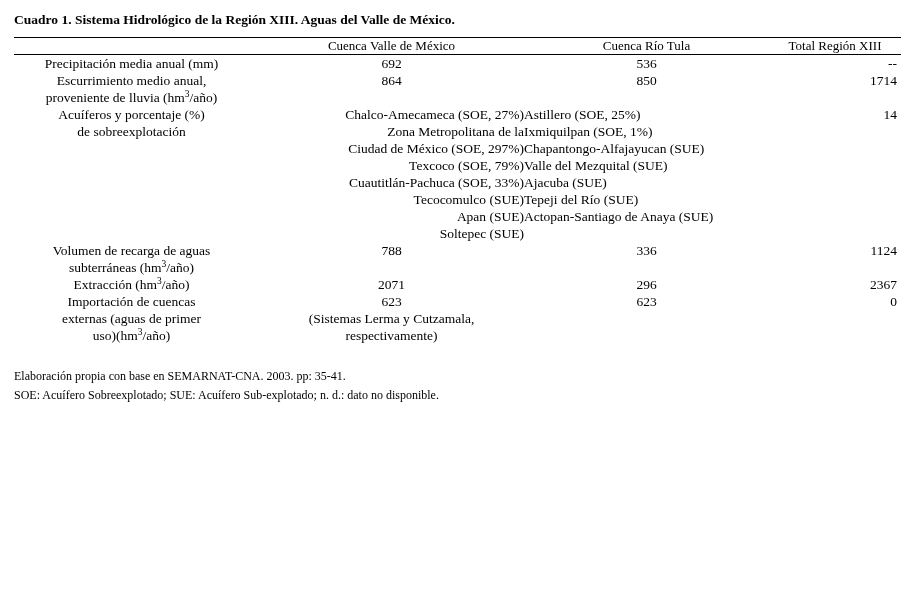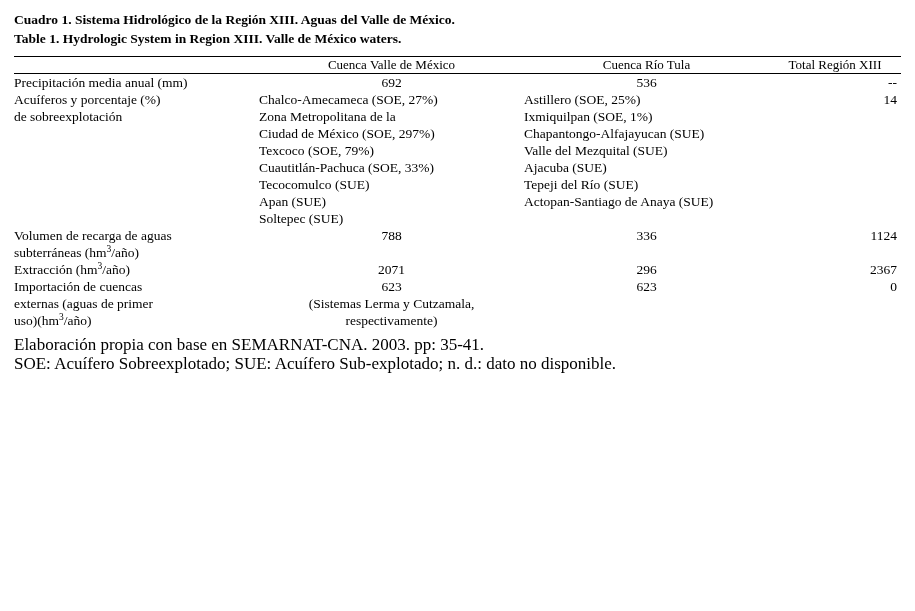--- a/index.html
+++ b/index.html
@@ -60,60 +60,59 @@
   .col-label { width: 245px; }
   .col-a { width: 265px; }
   .col-b { width: 245px; }
   .col-c { width: 132px; }
 
   .datarow td {
     padding: 9px 0 6px 0;
     line-height: 17px;
   }
   .datarow td.lbl {
-    text-align: left;
+    text-align: center;
     padding-right: 10px;
   }
   .datarow td.c-a,
   .datarow td.c-b {
     text-align: center;
     margin-top: 39px;
   }
   .datarow td.c-c {
     text-align: right;
     padding-right: 4px;
   }
   .datarow td.listcell {
     text-align: left;
   }
-  .datarow td.c-a.listcell { padding-left: 0; }
+  .datarow td.c-a.listcell { padding-left: 0; text-align: right; }
   .datarow td.c-b.listcell { padding-left: 0; }
 
   .sub { font-size: 9.5px; vertical-align: super; line-height: 0; }
 
   .notes {
-    margin-top: 6px;
-    font-size: 17px;
+    margin-top: 23px;
+    font-size: 12px;
     line-height: 19px;
   }
   .notes div { white-space: pre-wrap; }
   .subcell-note {
     display: block;
     text-align: center;
     line-height: 17px;
   }
 </style>
 </head>
 <body>
 
 <div class="page">
 
   <div class="caption">
     <span>Cuadro 1. Sistema Hidrológico de la Región XIII. Aguas del Valle de México.</span>
-    <span class="line2">Table 1. Hydrologic System in Region XIII. Valle de México waters.</span>
   </div>
 
   <table class="maintable">
     <colgroup>
       <col class="col-label">
       <col class="col-a">
       <col class="col-b">
       <col class="col-c">
     </colgroup>
     <tbody>
@@ -126,20 +125,29 @@
 
       <tr class="datarow">
         <td class="lbl">
           <div>Precipitación media anual (mm)</div>
         </td>
         <td class="c-a">692</td>
         <td class="c-b">536</td>
         <td class="c-c">--</td>
       </tr>
 
+      <tr class="datarow">
+        <td class="lbl">
+          <div>Escurrimiento medio anual,</div>
+          <div>proveniente de lluvia (hm<span class="sub">3</span>/año)</div>
+        </td>
+        <td class="c-a">864</td>
+        <td class="c-b">850</td>
+        <td class="c-c">1714</td>
+      </tr>
 
       <tr class="datarow">
         <td class="lbl">
           <div>Acuíferos y porcentaje (%)</div>
           <div>de sobreexplotación</div>
         </td>
         <td class="c-a listcell">
           <div>Chalco-Amecameca (SOE, 27%)</div>
           <div>Zona Metropolitana de la</div>
           <div>Ciudad de México (SOE, 297%)</div>

